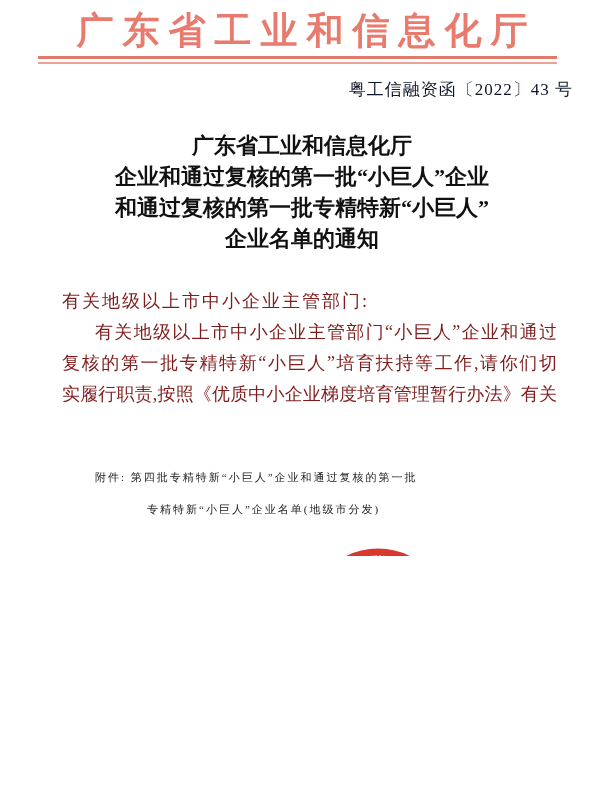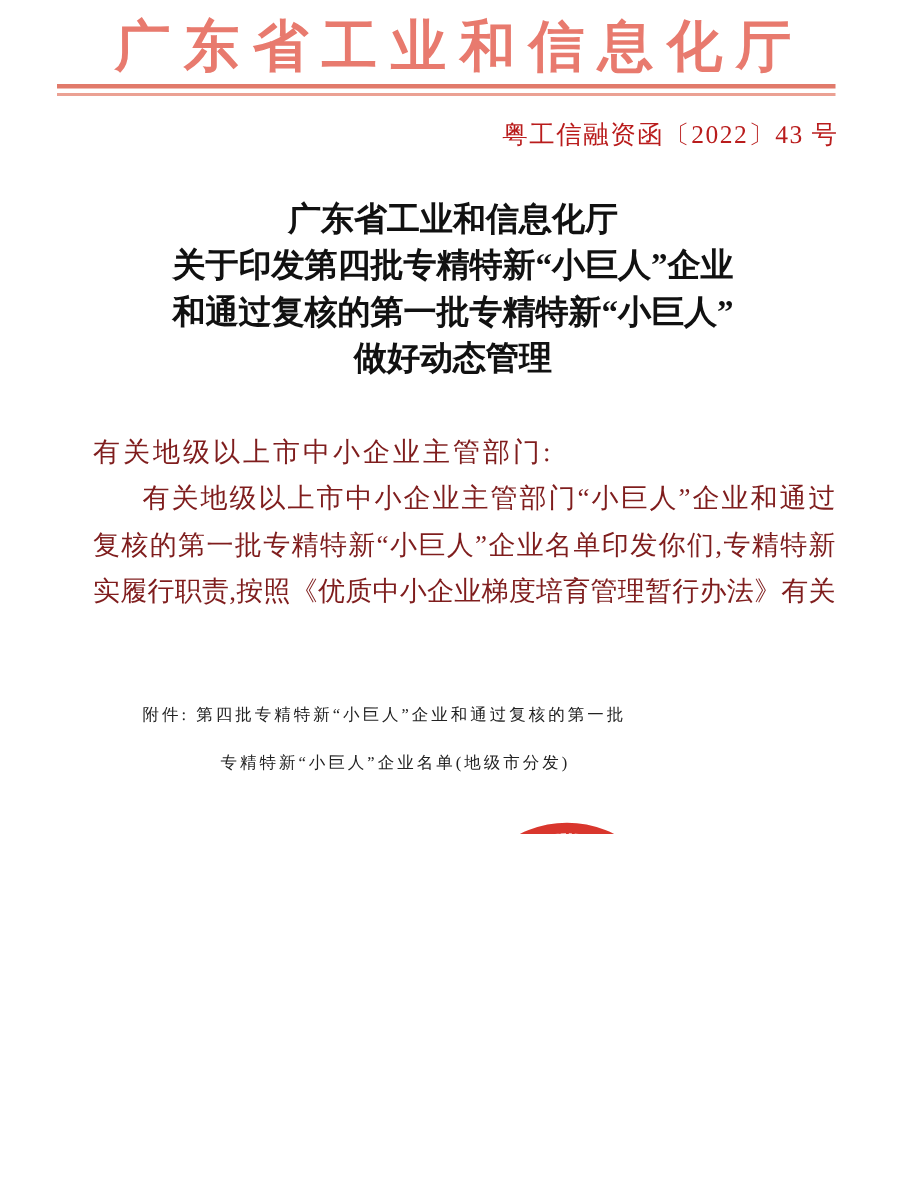--- a/index.html
+++ b/index.html
@@ -12,22 +12,22 @@
     position:absolute; top:6px; left:0; right:0; text-align:center;
     font-size:37px; font-weight:bold; color:#e87a6e; letter-spacing:9px;
     white-space:nowrap; text-indent:9px;
   }
   .rule { position:absolute; left:38px; width:519px; }
   .rule-top-a    { top:56px;  height:3px;   background:#e17a6b; }
   .rule-top-b    { top:62px;  height:2px;   background:#eba193; }
   .rule-bottom-a { top:748px; height:2px;   background:#eba193; }
   .rule-bottom-b { top:753px; height:3px;   background:#e17a6b; }
   .doc-number {
-    position:absolute; top:78px; left:2px; width:557px; text-align:right;
-    font-size:17px; letter-spacing:1px; color:#b91c1c;
+    position:absolute; top:78px; left:16px; width:557px; text-align:right;
+    font-size:17px; letter-spacing:1px; color:#0f172a;
   }
   .title-block {
     position:absolute; top:130px; left:30px; right:30px; text-align:center;
     font-weight:bold; font-size:22px; line-height:31px; color:#111111;
   }
   .body-block {
     position:absolute; top:286px; left:62px; width:495px;
     font-size:18px; line-height:31px; color:#7f1d1d;
   }
   .body-line { letter-spacing:2px; }
@@ -63,29 +63,29 @@
 
   <div class="header-title">广东省工业和信息化厅</div>
 
   <div class="rule rule-top-a"></div>
   <div class="rule rule-top-b"></div>
 
   <div class="doc-number">粤工信融资函〔2022〕43 号</div>
 
   <div class="title-block">
     <div>广东省工业和信息化厅</div>
-    <div>关于印发第四批专精特新“小巨人”企业</div>
+    <div>企业和通过复核的第一批“小巨人”企业</div>
     <div>和通过复核的第一批专精特新“小巨人”</div>
-    <div>做好动态管理</div>
+    <div>企业名单的通知</div>
   </div>
 
   <div class="body-block">
     <div class="body-line">有关地级以上市中小企业主管部门:</div>
     <div class="body-line jl indent2">有关地级以上市中小企业主管部门“小巨人”企业和通过</div>
-    <div class="body-line jl">复核的第一批专精特新“小巨人”企业名单印发你们,专精特新</div>
+    <div class="body-line jl">复核的第一批专精特新“小巨人”培育扶持等工作,请你们切</div>
     <div class="body-line jl">实履行职责,按照《优质中小企业梯度培育管理暂行办法》有关</div>
   </div>
 
   <div class="attachment-block">
     <div class="att-1">附件: 第四批专精特新“小巨人”企业和通过复核的第一批</div>
     <div class="att-2">专精特新“小巨人”企业名单(地级市分发)</div>
   </div>
 
   <div class="sign-agency">广东省工业和信息化厅</div>
   <div class="sign-date">2022 年 10 月 9 日</div>

